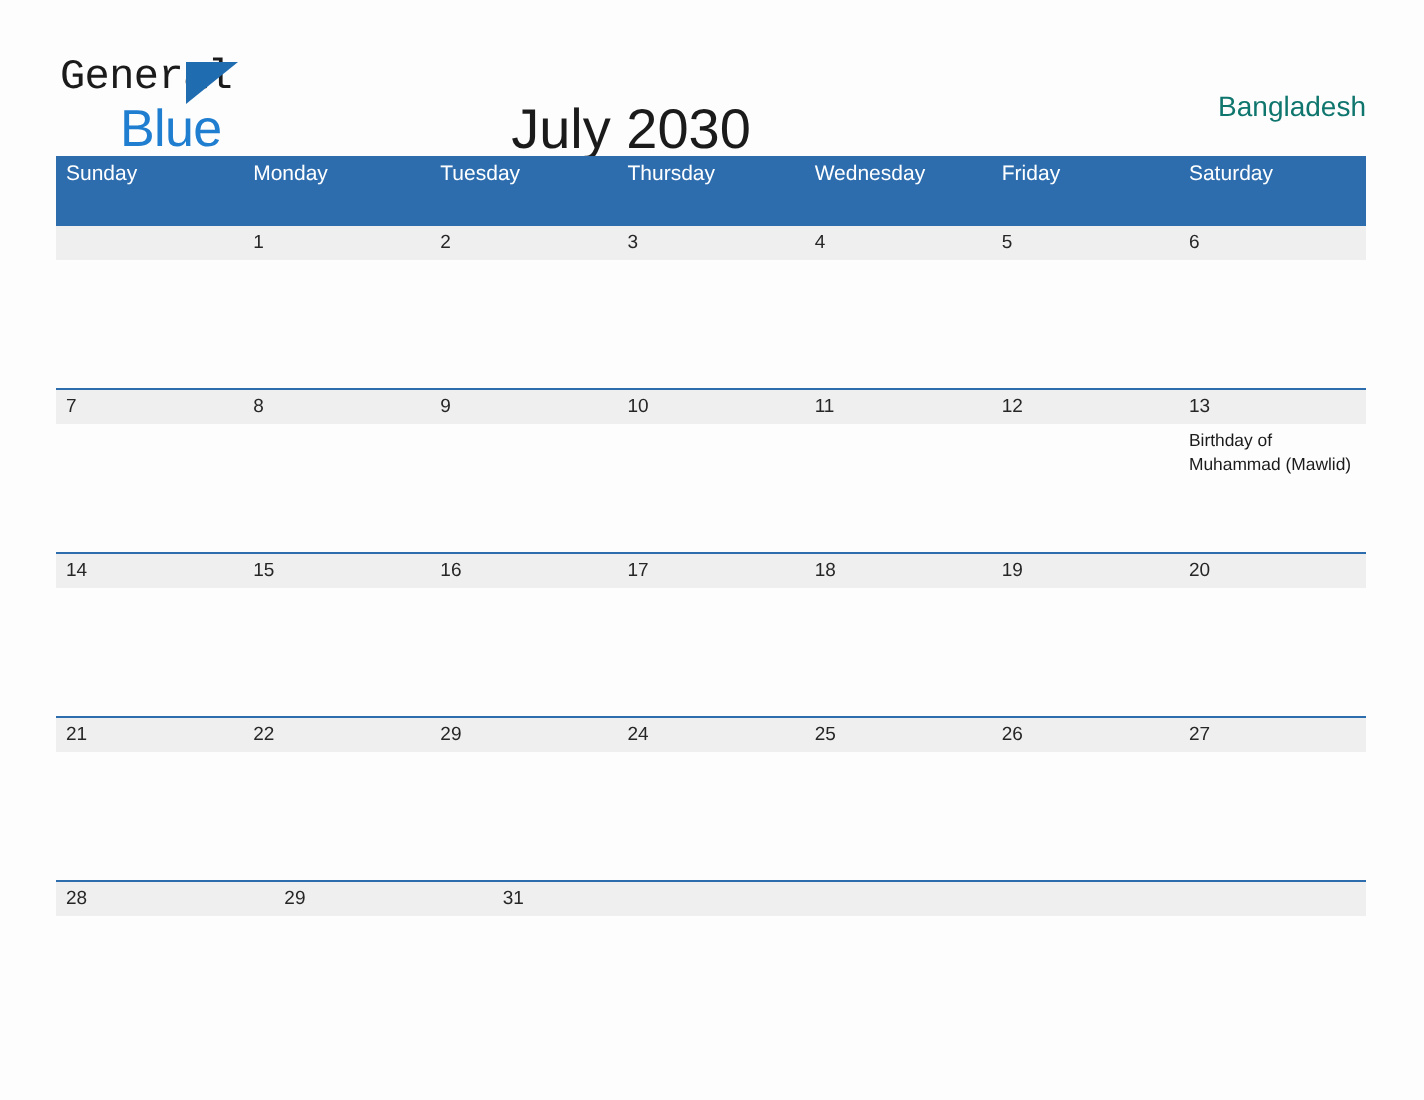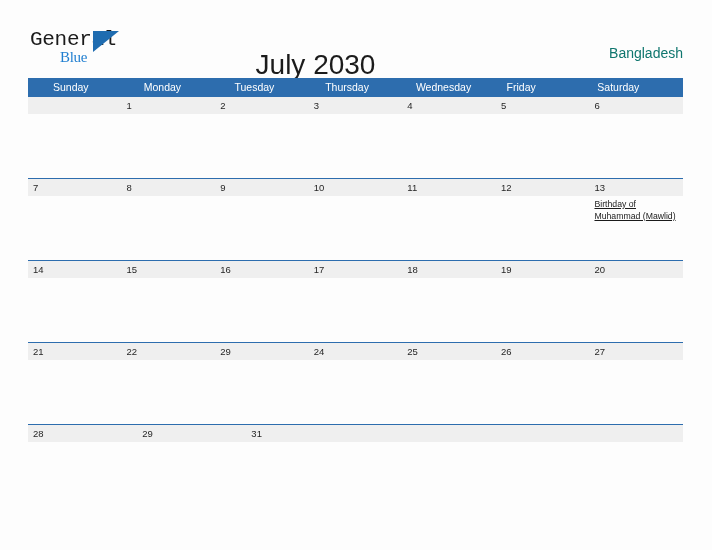--- a/index.html
+++ b/index.html
@@ -47,24 +47,24 @@
     top: 3px;
     width: 0;
     height: 0;
     border-left: 26px solid #1f6cb0;
     border-bottom: 21px solid transparent;
   }
   #brand-blue {
     position: absolute;
     left: 30px;
     top: 21px;
-    font-size: 15px;
+    font-size: 26px;
     letter-spacing: -0.3px;
     color: #1f7ed0;
-    font-family: Liberation Serif, serif;
+    font-family: Liberation Sans, sans-serif;
   }
 
   #calendar-title {
     position: absolute;
     left: 0;
     top: 30px;
     width: 631px;
     text-align: center;
     font-size: 28px;
     font-weight: normal;
@@ -85,22 +85,21 @@
   #calendar {
     position: absolute;
     left: 28px;
     top: 78px;
     width: 655px;
   }
 
   .weekday-header {
     display: flex;
     background: #2d6dae;
-    height: 19px;
-    padding-left: 20px;
+    height: 35px;
   }
   .weekday-cell {
     flex: 1 1 0;
     color: #ffffff;
     font-size: 10.5px;
     line-height: 19px;
     padding-left: 5px;
     box-sizing: border-box;
     white-space: nowrap;
     overflow: hidden;
@@ -135,21 +134,20 @@
   .event-cell {
     flex: 1 1 0;
     padding: 3px 6px 0 5px;
     box-sizing: border-box;
     font-size: 8.7px;
     line-height: 11.5px;
     color: #1b1b1b;
   }
   .event-cell .event-item {
     display: block;
-    text-decoration: underline;
   }
 
   
   .week-row.last .event-band {
     height: 20px;
   }
 </style>
 </head>
 <body>
 

